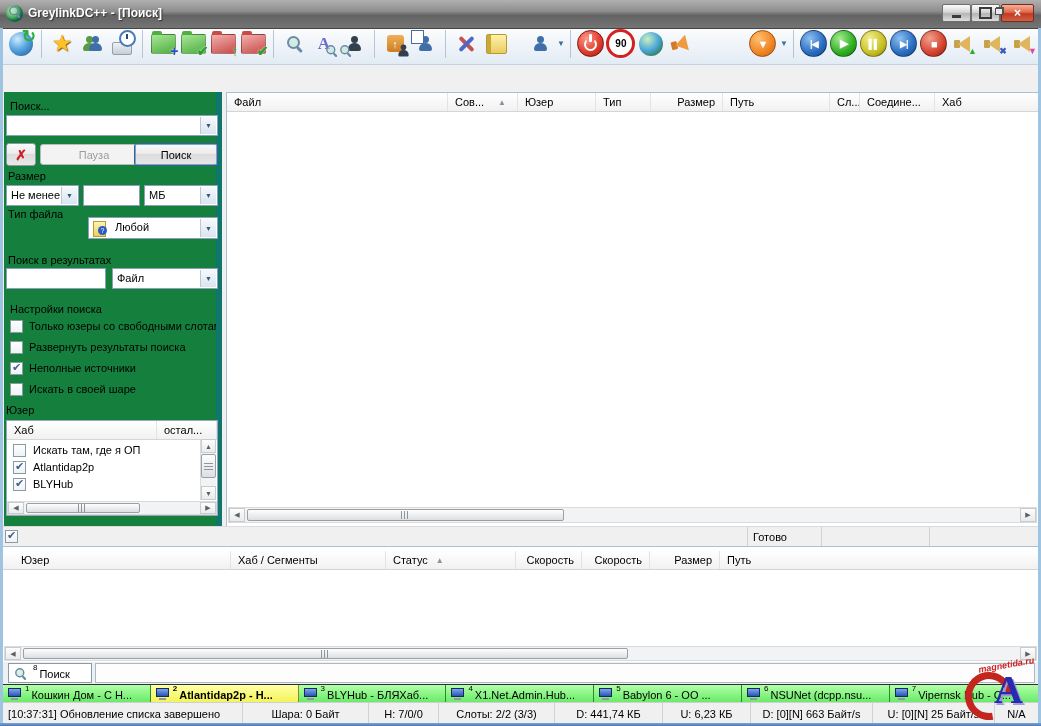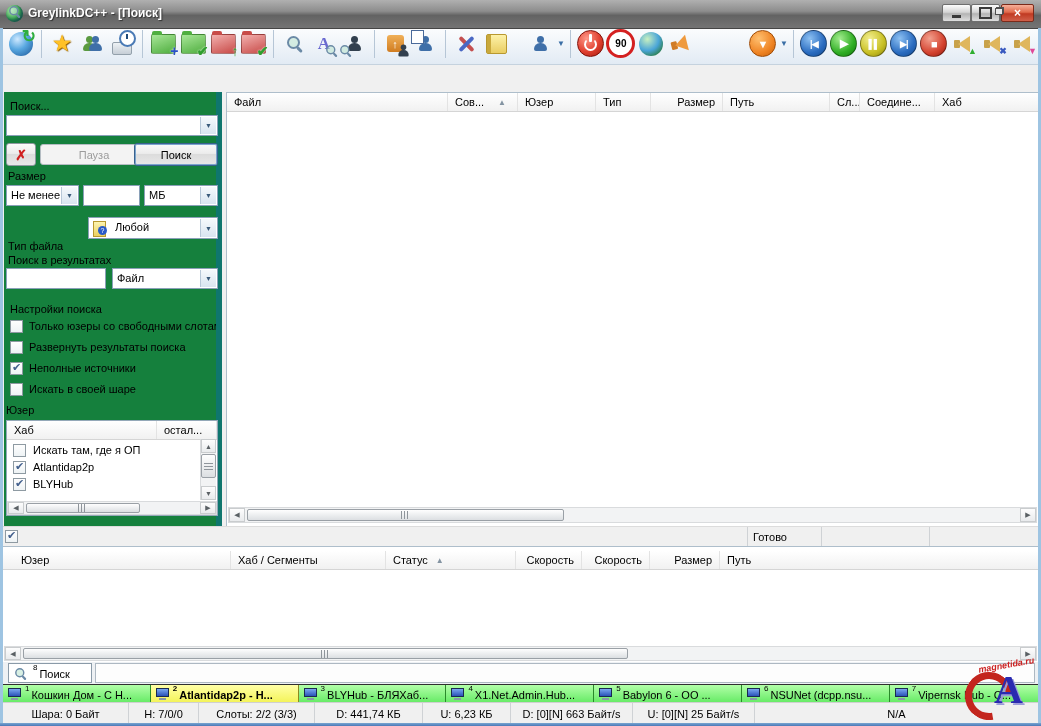--- a/index.html
+++ b/index.html
@@ -349,21 +349,21 @@
   <div class="panel-label" style="left:4px;top:78px">Размер</div>
   <div class="combo" style="left:2px;top:93px;width:73px;height:21px">
     <span class="val">Не менее</span>
     <span class="cbtn">▼</span>
   </div>
   <input class="tinput" style="left: 79px; top: 93px; width: 57px; height: 21px;" value="">
   <div class="combo" style="left:140px;top:93px;width:74px;height:21px">
     <span class="val">МБ</span>
     <span class="cbtn">▼</span>
   </div>
-  <div class="panel-label" style="left:4px;top:148px">Тип файла</div>
+  <div class="panel-label" style="left:4px;top:116px">Тип файла</div>
   <div class="combo" style="left:84px;top:125px;width:130px;height:22px">
     <span style="position:absolute;left:4px;top:3px;width:11px;height:14px;background:linear-gradient(#fdf4b0,#ecd060);border:1px solid #b89830"></span>
     <span style="position:absolute;left:9px;top:8px;width:9px;height:9px;border-radius:50%;background:#2a5ac8;color:#fff;font-size:7px;text-align:center;line-height:9px">?</span>
     <span class="val" style="left:26px">Любой</span>
     <span class="cbtn">▼</span>
   </div>
   <div class="panel-label" style="left:4px;top:162px">Поиск в результатах</div>
   <input class="tinput" style="left: 2px; top: 176px; width: 100px; height: 21px;" value="">
   <div class="combo" style="left:108px;top:176px;width:106px;height:21px">
     <span class="val">Файл</span>
@@ -529,20 +529,23 @@
       <span class="mon"></span>
       <span><span class="tnum">6</span><span>NSUNet (dcpp.nsu...</span></span>
     </div>
   <div class="htab" style="border-right:none">
       <span class="mon"></span>
       <span><span class="tnum">7</span><span>Vipernsk Hub - C...</span></span>
     </div>
 </div>
 
 <div class="statusrow" style="left:3px;top:702px;width:1035px;height:21px;border-top:1px solid #d0d0d0">
+  <span class="spane left" style="width:240px">
+      <span>[10:37:31] Обновление списка завершено</span>
+    </span>
   <span class="spane" style="width:126px">
       <span>Шара: 0 Байт</span>
     </span>
   <span class="spane" style="width:70px">
       <span>Н: 7/0/0</span>
     </span>
   <span class="spane" style="width:116px">
       <span>Слоты: 2/2 (3/3)</span>
     </span>
   <span class="spane" style="width:108px">

